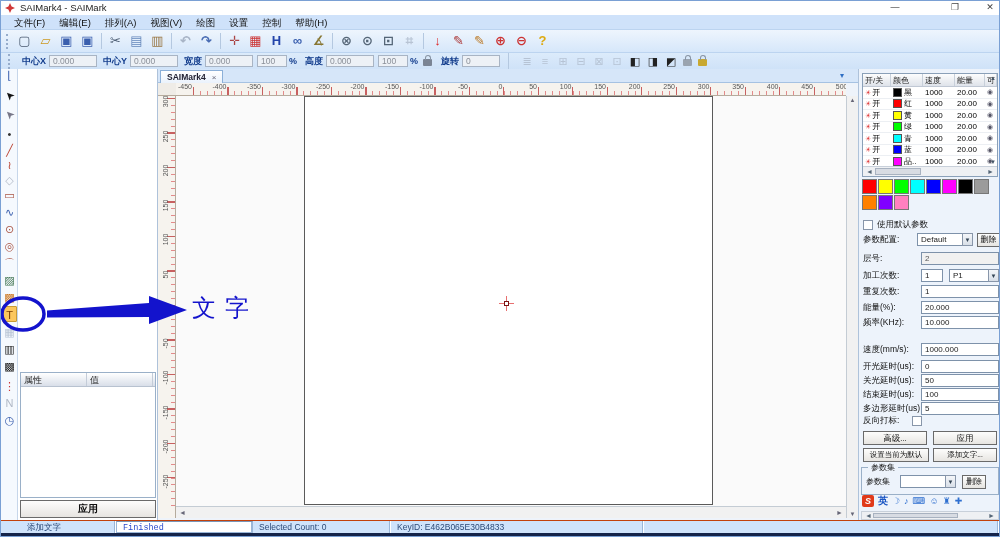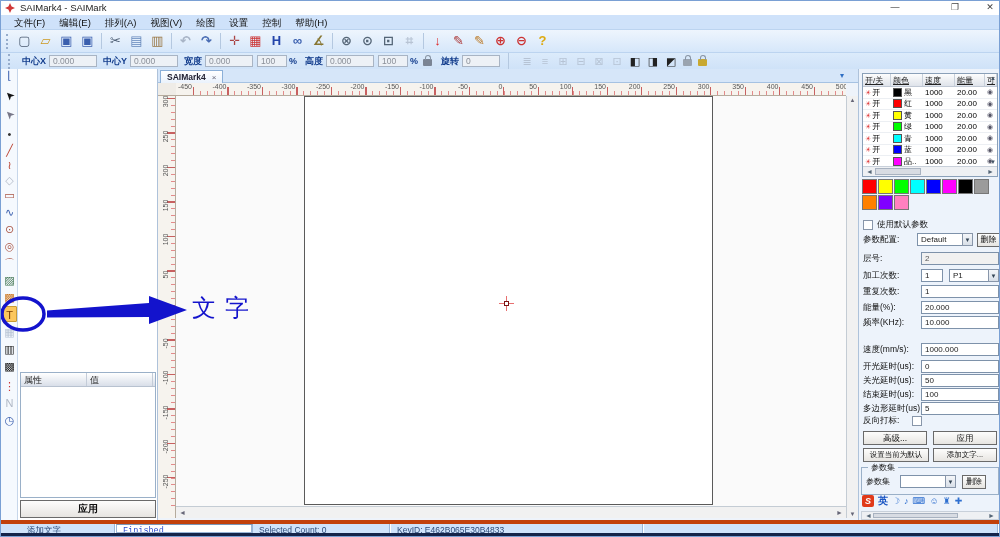--- a/index.html
+++ b/index.html
@@ -76,21 +76,21 @@
 
   .v-scroll{position:absolute;left:688px;top:27px;width:12px;height:422px;background:#f1f1f1;border-left:1px solid #c4ccd4;font-size:6px;color:#667;text-align:center;}
   .vs-up{position:absolute;top:1px;left:0;width:100%;}
   .vs-dn{position:absolute;bottom:1px;left:0;width:100%;}
   .h-scroll{position:absolute;left:18px;top:437px;width:670px;height:12px;background:#f1f1f1;border-top:1px solid #c4ccd4;font-size:7px;color:#667;line-height:11px;}
   .hs-l{position:absolute;left:3px;} .hs-r{position:absolute;right:3px;}
 
   
   .rightpanel{position:absolute;left:857px;top:0;width:143px;height:451px;background:#edf3fb;border-left:1px solid #aec2da;font-size:8.5px;}
   .pen-table{position:absolute;left:3px;top:4px;width:136px;height:104px;background:#fff;border:1px solid #8aa0b8;overflow:hidden;}
-  .pen-head{display:flex;height:13px;background:linear-gradient(#fdfdfd,#dfe3ea);border-bottom:1px solid #c0c8d4;font-size:8px;color:#222;text-decoration:underline;}
+  .pen-head{display:flex;height:13px;background:linear-gradient(#fdfdfd,#dfe3ea);border-bottom:1px solid #c0c8d4;font-size:8px;color:#222;}
   .pen-hcell{border-right:1px solid #c8d0da;padding:1px 2px;white-space:nowrap;overflow:hidden;}
   .pen-row{display:flex;height:11.5px;border-bottom:1px solid #eceff3;font-size:8px;align-items:center;}
   .pen-cell{padding:0 2px;white-space:nowrap;overflow:hidden;}
   .sun{color:#e04040;font-size:7px;margin-right:1px;}
   .swatch{display:inline-block;width:9px;height:9px;border:1px solid #555;vertical-align:-2px;margin-right:2px;}
   .eye{color:#556;font-size:7px;}
   .pen-scroll-up{position:absolute;right:1px;top:1px;font-size:6px;color:#456;}
   .pen-scroll-dn{position:absolute;right:1px;bottom:11px;font-size:6px;color:#456;}
   .pen-hscroll{position:absolute;left:0;bottom:0;width:100%;height:10px;background:#eef0f3;border-top:1px solid #c8d0da;font-size:7px;color:#567;line-height:9px;}
   .pen-thumb{position:absolute;left:12px;top:1px;width:46px;height:7px;background:#d8dce3;border:1px solid #a8b2c0;}
@@ -99,32 +99,32 @@
   .pal-swatch{width:15px;height:15px;border:1px solid #777;margin:0 1px 1px 0;}
 
   .chk-row{position:absolute;left:4px;display:flex;align-items:center;color:#111;}
   .chk{width:10px;height:10px;background:#fff;border:1px solid #8896aa;margin-right:4px;}
   .p-row{position:absolute;left:0;width:143px;height:14px;}
   .p-label{position:absolute;left:4px;top:1px;color:#111;white-space:nowrap;}
   .p-field{position:absolute;top:0;height:13px;background:#fff;border:1px solid #7e92aa;font-size:8px;color:#222;padding:1px 3px;white-space:nowrap;}
   .p-disabled{background:#f1f1f1;color:#555;}
   .combo{position:absolute;top:0;height:13px;background:#fff;border:1px solid #7e92aa;font-size:8px;color:#222;padding:1px 3px;}
   .combo-btn{position:absolute;right:-1px;top:-1px;width:11px;height:13px;background:linear-gradient(#f4f6f9,#d8dfe8);border:1px solid #8896aa;font-size:6px;text-align:center;line-height:12px;color:#345;}
-  .sm-btn{position:absolute;top:0;height:14px;background:linear-gradient(#fdfdfc,#e7e5e1);border:1px solid #6a6a6a;text-align:center;color:#111;line-height:12px;}
+  .sm-btn{position:absolute;top:0;height:14px;background:linear-gradient(#fdfdfc,#e7e5e1);border:1px solid #6a6a6a;text-align:center;color:#111;line-height:12px;font-family:Liberation Serif, serif;}
   .groupbox{position:absolute;left:2px;top:398px;width:138px;height:28px;border:1px solid #9ab0c8;}
   .legend{position:absolute;top:-6px;left:6px;background:#edf3fb;padding:0 3px;font-size:8px;color:#111;}
   .ime-bar{position:absolute;left:3px;top:424px;width:136px;height:16px;display:flex;align-items:center;gap:4px;}
   .sogou-logo{width:12px;height:12px;background:#e03a1a;border-radius:2px;color:#fff;font-weight:bold;font-size:9px;text-align:center;line-height:12px;font-style:italic;}
   .ime-mode{color:#1a56c4;font-weight:bold;font-size:10px;}
   .ime-ico{color:#2e6fd0;font-size:9px;}
   .rp-hscroll{position:absolute;left:2px;top:442px;width:138px;height:9px;background:#eef0f3;border:1px solid #c8d0da;font-size:7px;color:#567;line-height:7px;}
   .rp-thumb{position:absolute;left:11px;top:1px;width:85px;height:5px;background:#d8dce3;border:1px solid #a8b2c0;}
 
   
-  .statusbar{position:absolute;top:519px;left:0;width:100%;height:13px;background:#cfe3fb;border-top:4px solid #c2410c;font-size:8.5px;color:#2c4a78;display:flex;}
+  .statusbar{position:absolute;top:519px;left:0;width:100%;height:13px;background:#cfe3fb;border-top:1px solid #c2410c;font-size:8.5px;color:#2c4a78;display:flex;}
   .sb-seg{border-right:1px solid #ffffff;box-shadow:inset -1px 0 0 #9ab6d8;line-height:12px;padding:0 6px;white-space:nowrap;overflow:hidden;}
   .sb-1{width:115px;padding-left:26px;}
   .sb-2{width:137px;background:#ffffff;border:1px solid #9ab6d8;border-top-color:#7a96b8;color:#2a4acc;font-family:"Liberation Mono","DejaVu Sans Mono",monospace;}
   .sb-3{width:138px;} .sb-4{width:253px;} .sb-5{flex:1;}
   .bottomstrip{position:absolute;top:532px;left:0;width:100%;height:5px;background:#15244a;}
 
   
   .annot-svg{position:absolute;left:0;top:0;width:1000px;height:537px;pointer-events:none;z-index:60;}
   .annot-text{position:absolute;left:191px;top:291px;font-size:24px;font-weight:normal;letter-spacing:9px;color:#1313cc;z-index:60;pointer-events:none;white-space:nowrap;}
 </style>

